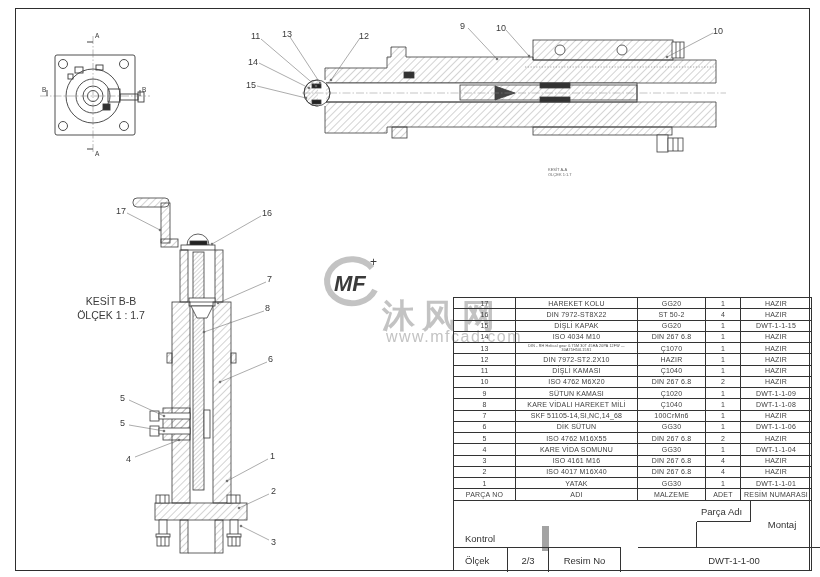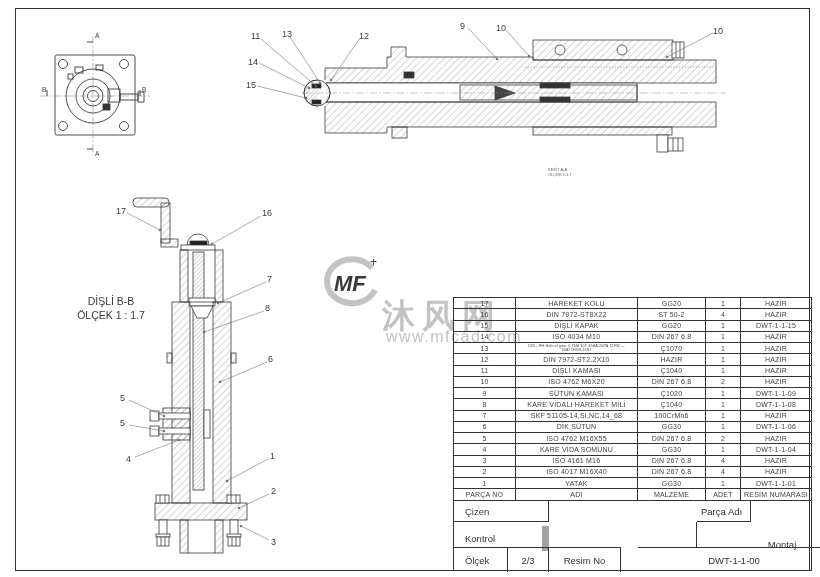--- a/index.html
+++ b/index.html
@@ -35,21 +35,21 @@
 
   
   .tb{position:absolute;left:453px;top:500px;width:359px;height:71px;z-index:4;
       border:1px solid #333;box-sizing:border-box;font-size:9.5px;color:#333;}
   .tb div{position:absolute;box-sizing:border-box;display:flex;align-items:center;}
   .tb-cizen{left:0;top:0;width:95px;height:21px;border-right:1px solid #333;border-bottom:1px solid #333;padding-left:11px;}
   .tb-kontrol{left:0;top:25px;width:95px;height:25px;border-right:7px solid #a3a3a3;padding-left:11px;}
   .tb-grup{left:95px;top:0;width:148px;height:21px;border-right:1px solid #333;border-bottom:1px solid #333;justify-content:center;}
   .tb-gruprest{left:95px;top:21px;width:148px;height:25px;border-right:1px solid #333;}
   .tb-parca{left:243px;top:0;width:54px;height:21px;border-right:1px solid #333;border-bottom:1px solid #333;padding-left:4px;}
-  .tb-montaj{left:297px;top:12px;width:62px;height:22px;justify-content:center;margin-top:20px;}
+  .tb-montaj{left:297px;top:12px;width:62px;height:22px;justify-content:center;}
   .tb-olcek{left:0;top:46px;width:54px;height:25px;border-right:1px solid #333;border-top:1px solid #333;padding-left:11px;}
   .tb-olcekval{left:54px;top:46px;width:41px;height:25px;border-right:1px solid #333;border-top:1px solid #333;justify-content:center;}
   .tb-resim{left:95px;top:46px;width:72px;height:25px;border-right:1px solid #333;border-top:1px solid #333;justify-content:center;}
   .tb-resimval{left:184px;top:46px;width:192px;height:25px;border-top:1px solid #333;justify-content:center;}
 </style>
 </head>
 <body>
 
 <div class="sheet">
   <div class="frame"></div>
@@ -260,21 +260,21 @@
       <text class="callout" x="120" y="401">5</text>
       <text class="callout" x="120" y="426">5</text>
       <text class="callout" x="126" y="462">4</text>
       <text class="callout" x="270" y="459">1</text>
       <text class="callout" x="271" y="494">2</text>
       <text class="callout" x="271" y="545">3</text>
     </g>
   </svg>
 
   <div class="bb-label">
-    <div>DİŞLİ B-B</div>
+    <div>KESİT B-B</div>
     <div>ÖLÇEK 1 : 1.7</div>
   </div>
 
   <div class="watermark">
     <div class="wm-row">
       <svg width="62" height="58" viewBox="0 0 62 58" style="position:static;">
         <path d="M 52,14 A 25,22 0 1 0 55,36" fill="none" stroke="#c3c3c3" stroke-width="6"></path>
         <text x="14" y="37" font-size="22" font-weight="bold" font-style="italic" fill="#c3c3c3">MF</text>
         <text x="50" y="12" font-size="12" fill="#c3c3c3">+</text>
       </svg>
@@ -423,21 +423,20 @@
     <div class="pt-row">
         <div class="pt-cell">PARÇA NO</div>
         <div class="pt-cell">ADI</div>
         <div class="pt-cell">MALZEME</div>
         <div class="pt-cell">ADET</div>
         <div class="pt-cell">RESİM NUMARASI</div>
       </div>
     </div>
 
   <div class="tb">
-    <div class="tb-cizen">Çizen</div>
     <div class="tb-kontrol">Kontrol</div>
     <div class="tb-gruprest"></div>
     <div class="tb-parca">Parça Adı</div>
     <div class="tb-montaj">Montaj</div>
     <div class="tb-olcek">Ölçek</div>
     <div class="tb-olcekval">2/3</div>
     <div class="tb-resim">Resim No</div>
     <div class="tb-resimval">DWT-1-1-00</div>
   </div>
 </div>

